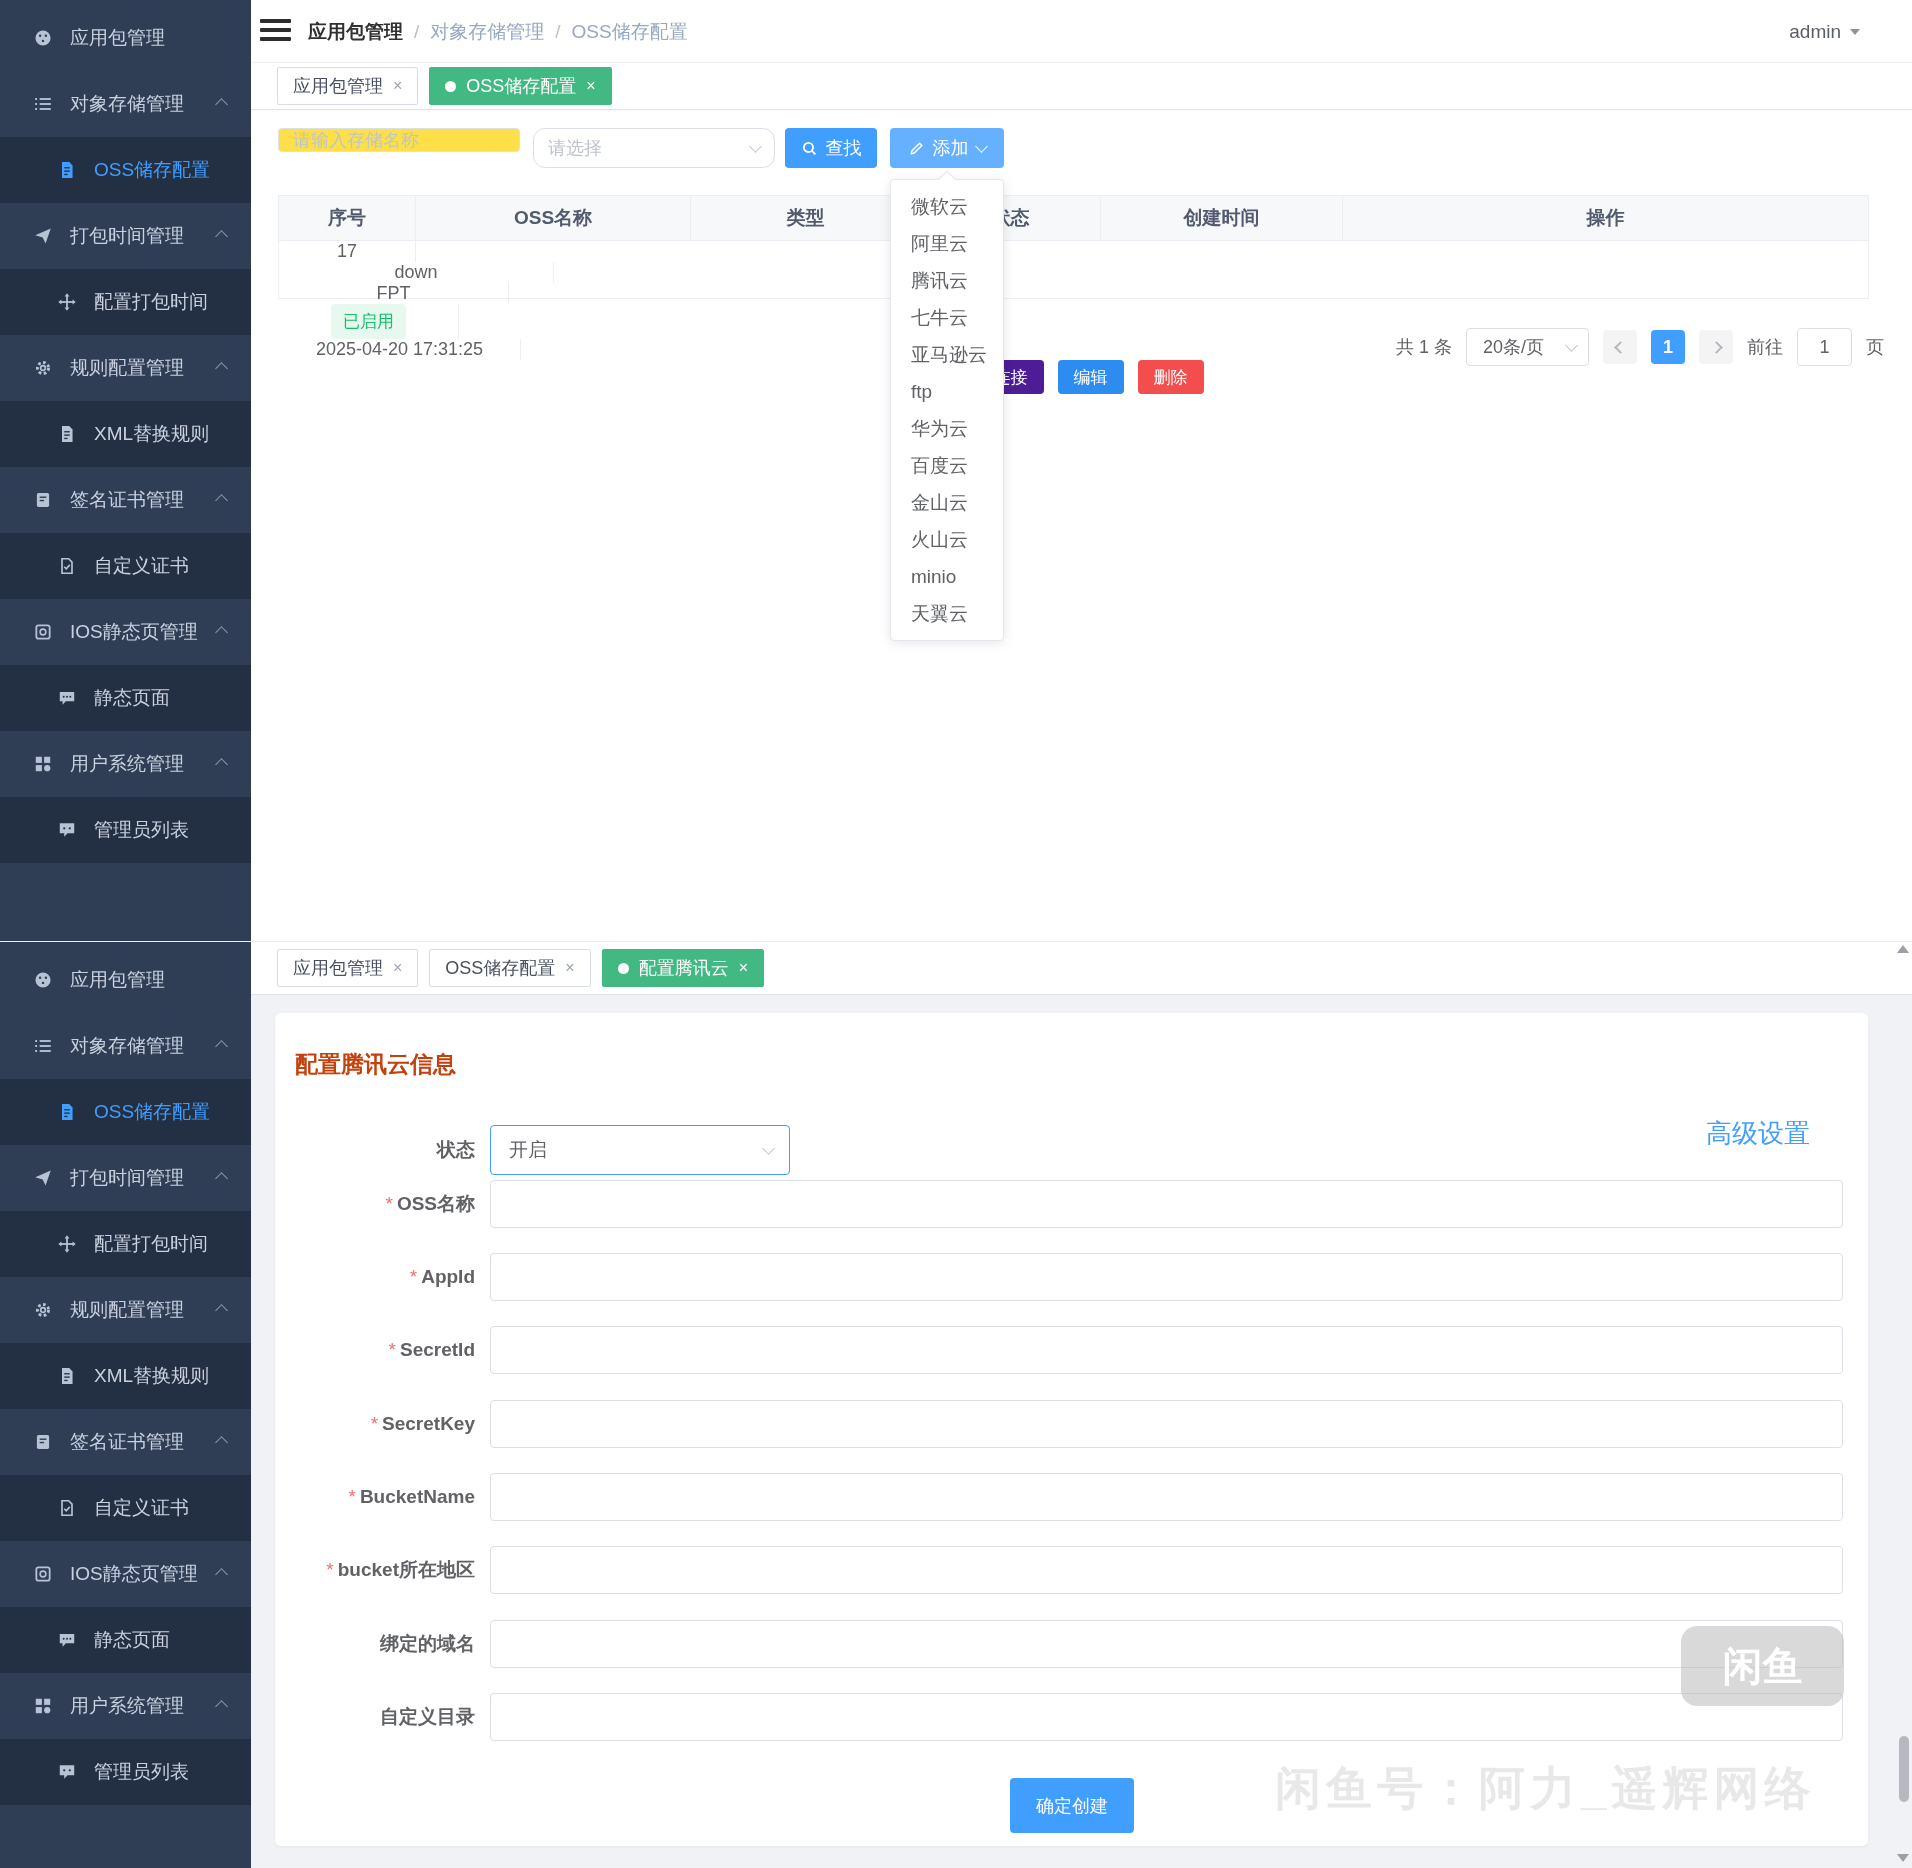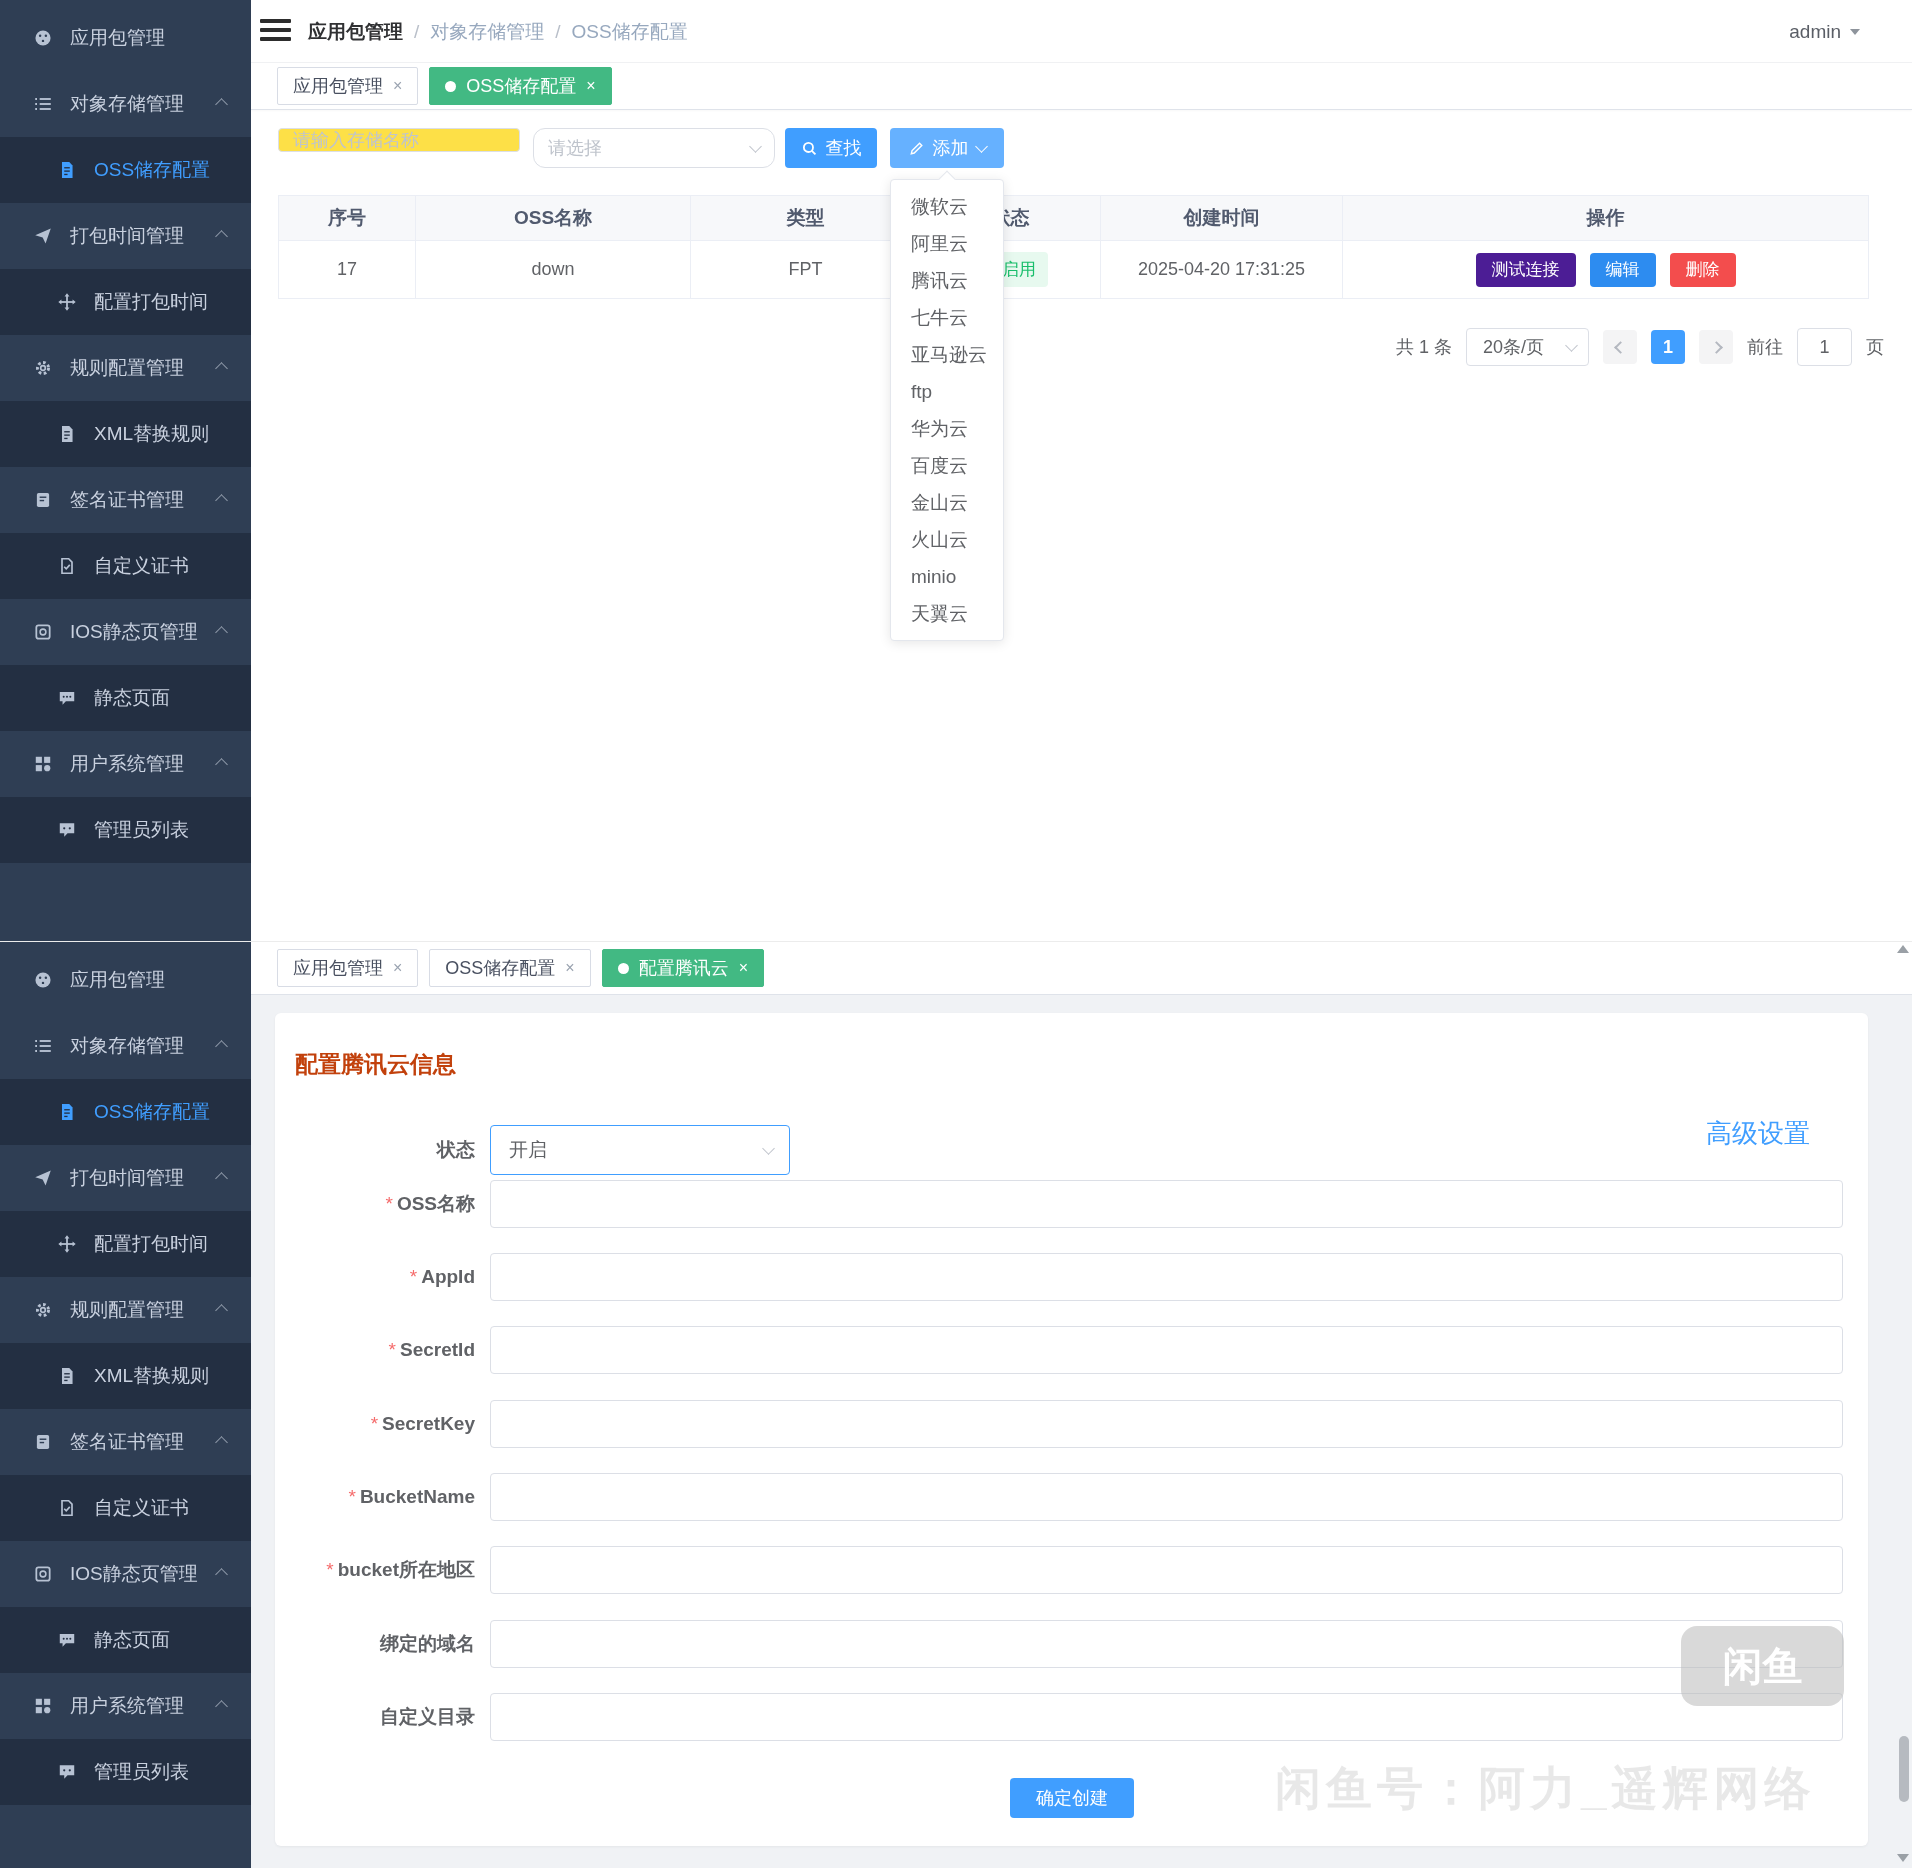--- a/index.html
+++ b/index.html
@@ -77,21 +77,21 @@
   .dd-arrow { position:absolute; top:-7px; left:50px; width:12px; height:12px; background:#fff;
               border-left:1px solid #e4e7ed; border-top:1px solid #e4e7ed; transform:rotate(45deg); }
   .dd-item { height:37px; line-height:37px; padding-left:20px; font-size:19px; color:#606266;
              cursor:pointer; white-space:nowrap; }
 
   
   .tbl { position:absolute; left:278px; top:195px; width:1591px; border:1px solid #ebeef5;
          background:#fff; }
   .t-head { display:flex; height:44px; background:#f7f8fa; color:#515a6e; font-size:19px; font-weight:600; }
   .t-row  { display:flex; height:58px; background:#fff; color:#606266; font-size:18px;
-            border-top:1px solid #ebeef5; }
+            border-top:1px solid #ebeef5;flex-direction:column; }
   .t-cell { display:flex; align-items:center; justify-content:center; border-right:1px solid #ebeef5; }
   .t-cell:last-child { border-right:none; }
   .c1{width:137px;} .c2{width:275px;} .c3{width:230px;} .c4{width:180px;} .c5{width:242px;} .c6{flex:1;}
   .badge { background:#e7f9ef; color:#19be6b; font-size:17px; padding:6px 12px; border-radius:4px; }
   .act-btn { height:34px; padding:0 16px; border-radius:4px; color:#fff; font-size:17px;
              display:flex; align-items:center; cursor:pointer; }
   .actions { display:flex; gap:14px; }
 
   
   .pager { position:absolute; top:328px; right:28px; height:38px; display:flex; align-items:center;
@@ -114,21 +114,21 @@
   .f-label { position:absolute; left:0; width:200px; text-align:right; font-size:19px;
              color:#606266; font-weight:600; line-height:48px; }
   .req { color:#f56c6c; margin-right:4px; font-weight:400; }
   .f-input { position:absolute; left:215px; width:1353px; height:48px; border:1px solid #dcdfe6;
              border-radius:4px; background:#fff; font-size:18px; padding:0 15px; color:#606266;
              font-family:inherit; }
   .status-select { position:absolute; left:215px; top:112px; width:300px; height:50px;
                    border:1px solid #409eff; border-radius:4px; background:#fff; display:flex;
                    align-items:center; padding:0 18px; font-size:19px; color:#606266; cursor:pointer; }
   .status-select .chev.down { position:absolute; right:16px; color:#c0c4cc; margin-top:-4px; }
-  .submit-btn { position:absolute; left:735px; top:765px; width:124px; height:40px; background:#409eff;
+  .submit-btn { position:absolute; left:735px; top:765px; width:124px; height:55px; background:#409eff;
                 border-radius:4px; color:#fff; font-size:18px; display:flex; align-items:center;
                 justify-content:center; cursor:pointer; }
 
   
   .wm-logo { position:absolute; left:1681px; top:684px; width:163px; height:80px;
              background:rgba(186,186,186,.55); border-radius:16px; display:flex; align-items:center;
              justify-content:center; color:#fff; font-size:40px; font-weight:700; z-index:6; }
   .wm-text { position:absolute; left:1275px; top:816px; font-size:46px; font-weight:700;
              letter-spacing:5px; color:rgba(125,125,125,.18); z-index:6; white-space:nowrap; }
   .sc-up, .sc-down { position:absolute; right:3px; width:0; height:0; z-index:7;

